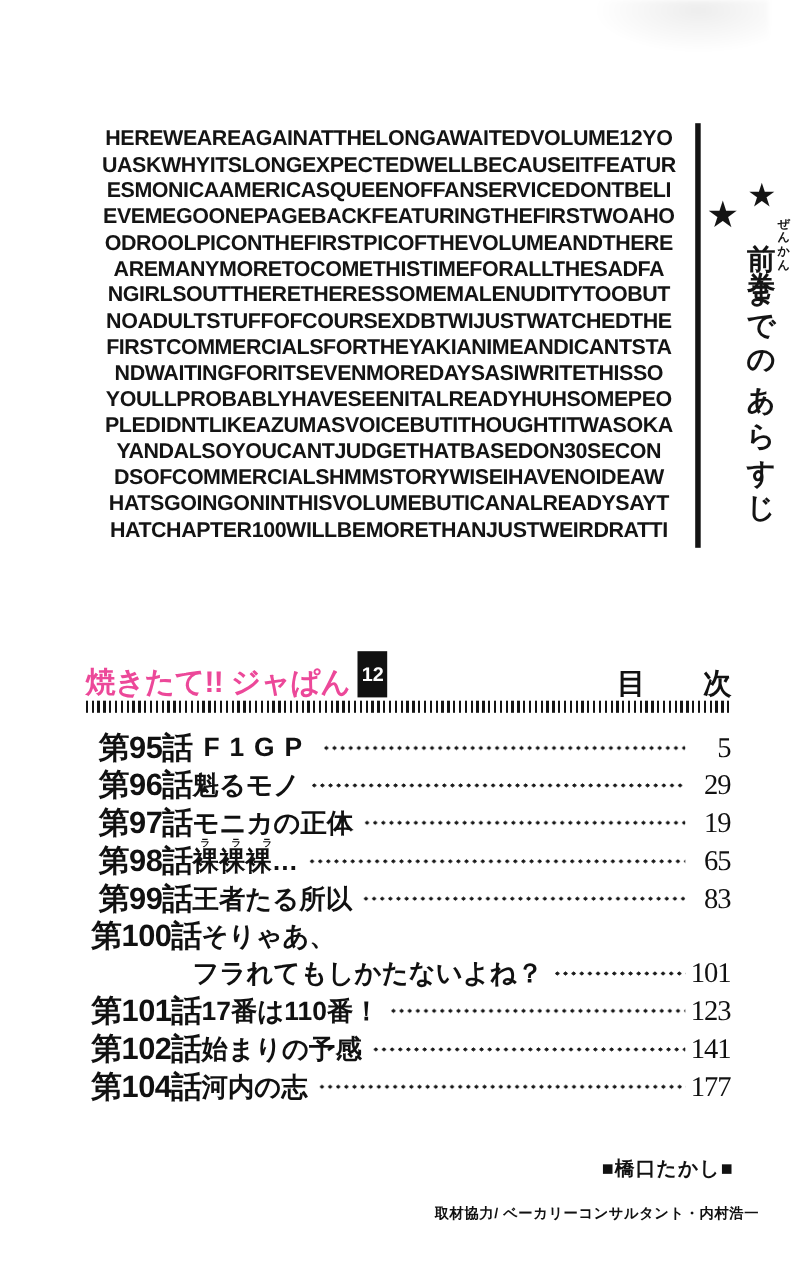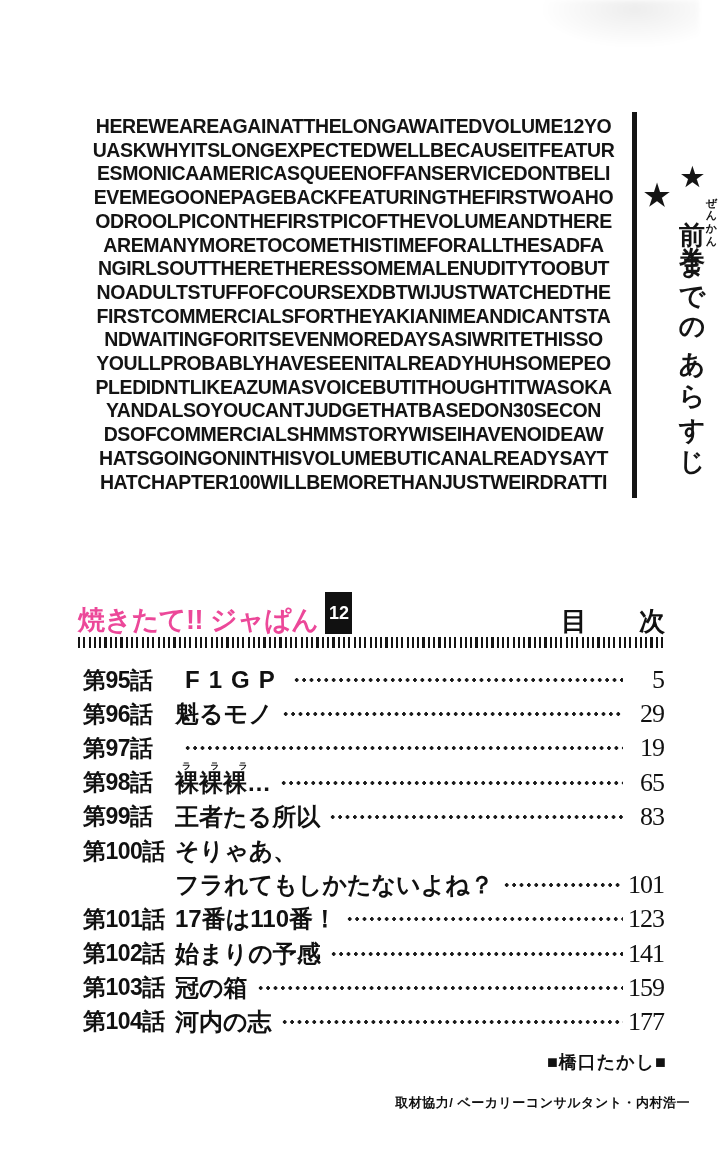--- a/index.html
+++ b/index.html
@@ -45,21 +45,21 @@
   }
   .header-spacer{flex:1 1 auto;}
   .mokuji{display:flex;gap:52px;font-weight:bold;font-size:26px;line-height:1;color:#111;}
   .divider{
     position:absolute;left:78px;top:637px;width:587px;height:11px;
     background:repeating-linear-gradient(90deg,#151515 0 2.1px,transparent 2.1px 5.3px);
   }
   
   .toc-list{position:absolute;left:83px;top:663px;width:581px;}
   .toc-row{display:flex;align-items:center;height:34.2px;}
-  .ch{flex:0 0 92px;font-weight:bold;font-size:23px;letter-spacing:-0.5px;white-space:nowrap;}
+  .ch{flex:0 0 92px;font-weight:bold;font-size:28px;letter-spacing:-0.5px;white-space:nowrap;text-align:right;}
   .ti{flex:0 0 auto;font-weight:bold;font-size:24px;white-space:nowrap;position:relative;}
   .ti.wide{letter-spacing:9px;padding-left:10px;}
   .furi{
     position:absolute;top:-7px;left:7px;font-size:9px;font-weight:bold;
     letter-spacing:19px;white-space:nowrap;
   }
   .dots{
     flex:1 1 auto;align-self:center;height:6px;margin:0 5px 0 9px;
     background-image:radial-gradient(circle,#1a1a1a 1.6px,rgba(0,0,0,0) 1.9px);
     background-size:7.4px 6px;background-repeat:repeat-x;background-position:left center;
@@ -127,20 +127,21 @@
 
   <div class="toc-row">
     <span class="ch">第96話</span>
     <span class="ti">魁るモノ</span>
     <span class="dots"></span>
     <span class="pg">29</span>
   </div>
 
   <div class="toc-row">
     <span class="ch">第97話</span>
+    <span class="ti">モニカの正体</span>
     <span class="dots"></span>
     <span class="pg">19</span>
   </div>
 
   <div class="toc-row">
     <span class="ch">第98話</span>
     <span class="ti">
       <span class="furi">ラララ</span><span>裸裸裸…</span>
     </span>
     <span class="dots"></span>
@@ -173,26 +174,20 @@
     <span class="pg">123</span>
   </div>
 
   <div class="toc-row">
     <span class="ch">第102話</span>
     <span class="ti">始まりの予感</span>
     <span class="dots"></span>
     <span class="pg">141</span>
   </div>
 
-  <div class="toc-row">
-    <span class="ch">第103話</span>
-    <span class="ti">冠の箱</span>
-    <span class="dots"></span>
-    <span class="pg">159</span>
-  </div>
 
   <div class="toc-row">
     <span class="ch">第104話</span>
     <span class="ti">河内の志</span>
     <span class="dots"></span>
     <span class="pg">177</span>
   </div>
 
 </div>
 

